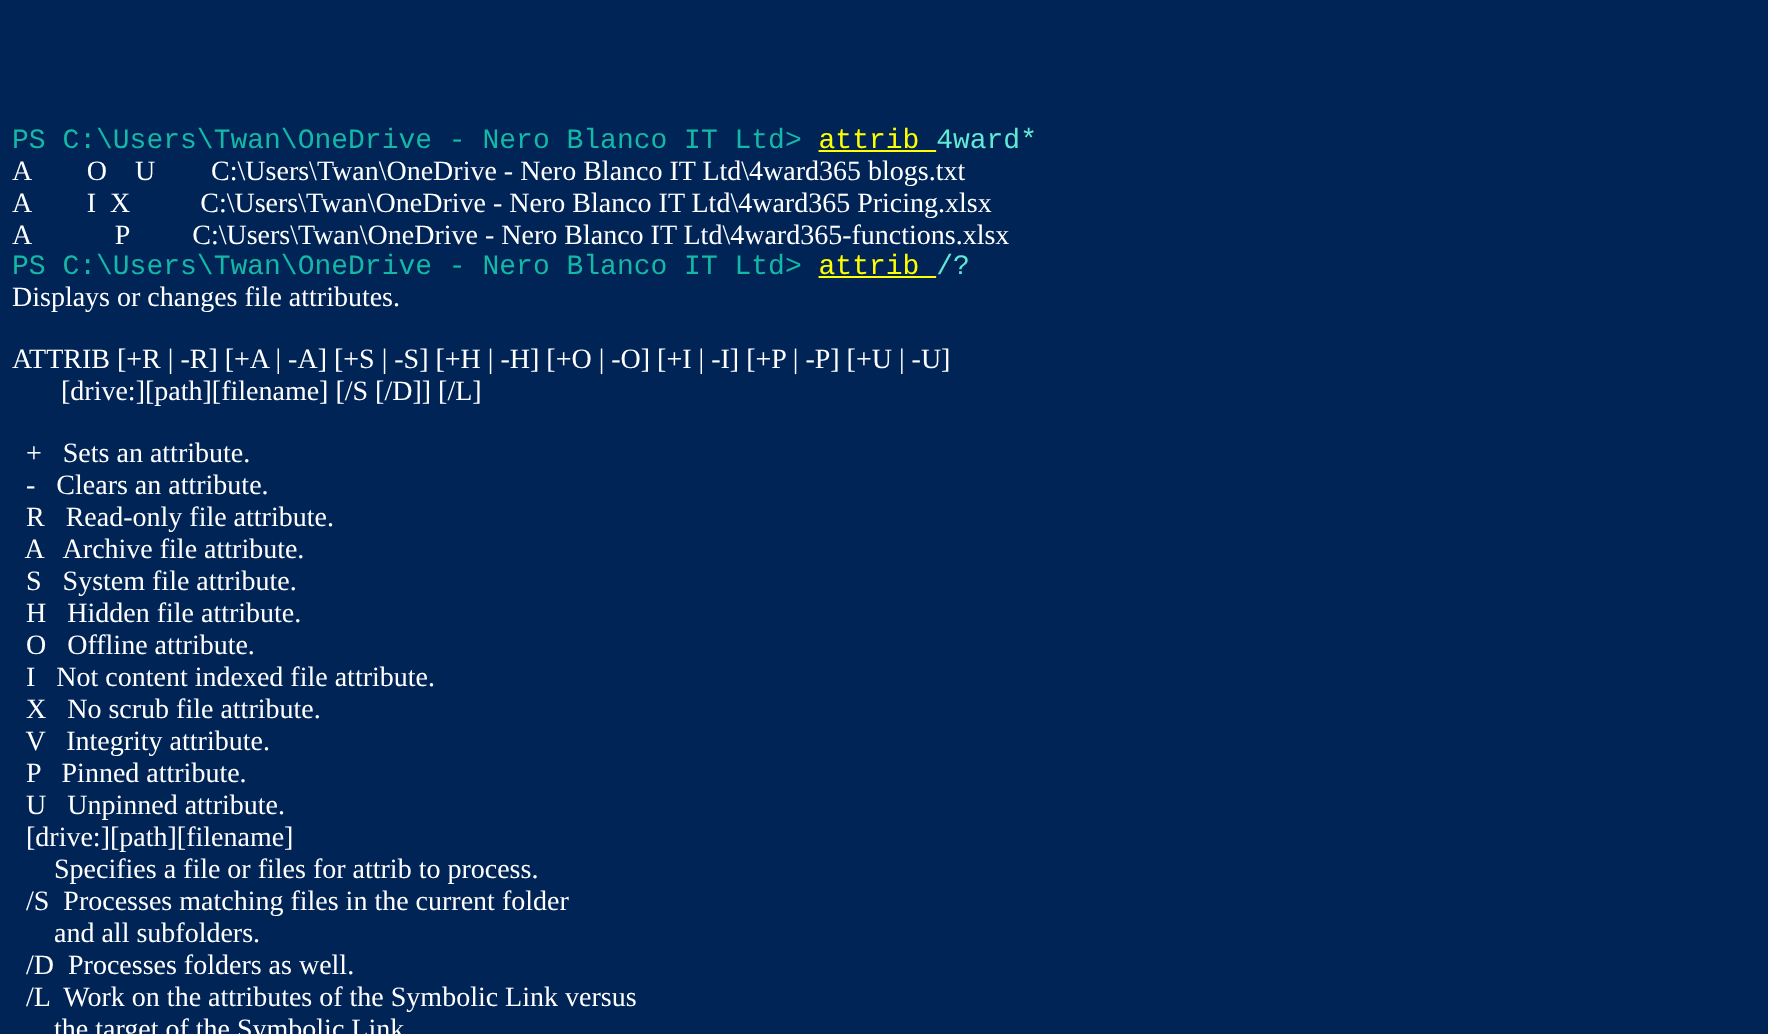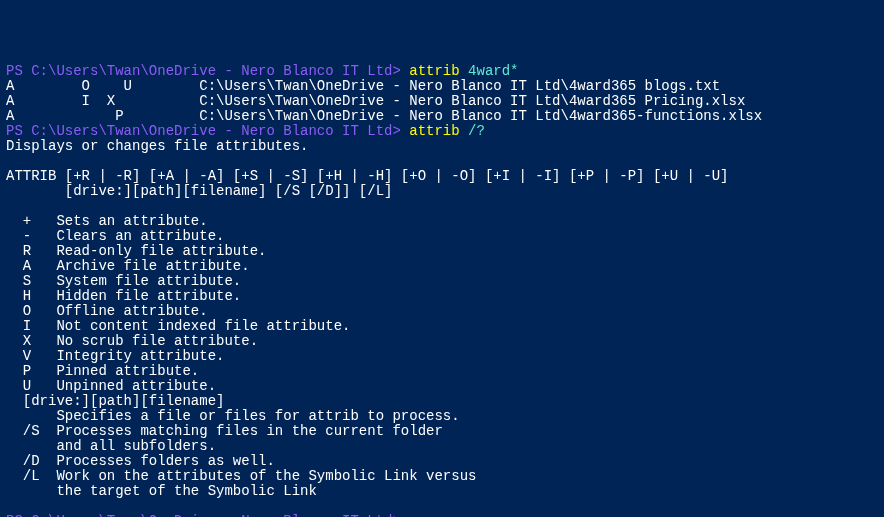--- a/index.html
+++ b/index.html
@@ -16,30 +16,32 @@
       padding: 4px 6px;
       width: 884px;
       height: 517px;
       overflow: hidden;
       white-space: pre;
     }
     .line {
       display: block;
     }
     .prompt {
-      color: #8b5cf6;
+      color: #14b8a6;
     }
     .cmd {
       color: #ffff00;
+      text-decoration: underline;
     }
     .arg {
       color: #5eead4;
     }
     .output {
       color: #ffffff;
+      font-family: Liberation Serif, serif;
     }
   </style>
 </head>
 <body>
 
 
 
 <div id="terminal"><div class="line"><span class="prompt">PS C:\Users\Twan\OneDrive - Nero Blanco IT Ltd&gt; </span><span class="cmd">attrib </span><span class="arg">4ward*</span></div><div class="line"><span class="output">A        O    U        C:\Users\Twan\OneDrive - Nero Blanco IT Ltd\4ward365 blogs.txt</span></div><div class="line"><span class="output">A        I  X          C:\Users\Twan\OneDrive - Nero Blanco IT Ltd\4ward365 Pricing.xlsx</span></div><div class="line"><span class="output">A            P         C:\Users\Twan\OneDrive - Nero Blanco IT Ltd\4ward365-functions.xlsx</span></div><div class="line"><span class="prompt">PS C:\Users\Twan\OneDrive - Nero Blanco IT Ltd&gt; </span><span class="cmd">attrib </span><span class="arg">/?</span></div><div class="line"><span class="output">Displays or changes file attributes.</span></div><div class="line">&nbsp;</div><div class="line"><span class="output">ATTRIB [+R | -R] [+A | -A] [+S | -S] [+H | -H] [+O | -O] [+I | -I] [+P | -P] [+U | -U]</span></div><div class="line"><span class="output">       [drive:][path][filename] [/S [/D]] [/L]</span></div><div class="line">&nbsp;</div><div class="line"><span class="output">  +   Sets an attribute.</span></div><div class="line"><span class="output">  -   Clears an attribute.</span></div><div class="line"><span class="output">  R   Read-only file attribute.</span></div><div class="line"><span class="output">  A   Archive file attribute.</span></div><div class="line"><span class="output">  S   System file attribute.</span></div><div class="line"><span class="output">  H   Hidden file attribute.</span></div><div class="line"><span class="output">  O   Offline attribute.</span></div><div class="line"><span class="output">  I   Not content indexed file attribute.</span></div><div class="line"><span class="output">  X   No scrub file attribute.</span></div><div class="line"><span class="output">  V   Integrity attribute.</span></div><div class="line"><span class="output">  P   Pinned attribute.</span></div><div class="line"><span class="output">  U   Unpinned attribute.</span></div><div class="line"><span class="output">  [drive:][path][filename]</span></div><div class="line"><span class="output">      Specifies a file or files for attrib to process.</span></div><div class="line"><span class="output">  /S  Processes matching files in the current folder</span></div><div class="line"><span class="output">      and all subfolders.</span></div><div class="line"><span class="output">  /D  Processes folders as well.</span></div><div class="line"><span class="output">  /L  Work on the attributes of the Symbolic Link versus</span></div><div class="line"><span class="output">      the target of the Symbolic Link</span></div><div class="line">&nbsp;</div><div class="line"><span class="prompt">PS C:\Users\Twan\OneDrive - Nero Blanco IT Ltd&gt; </span></div></div>
 
 

